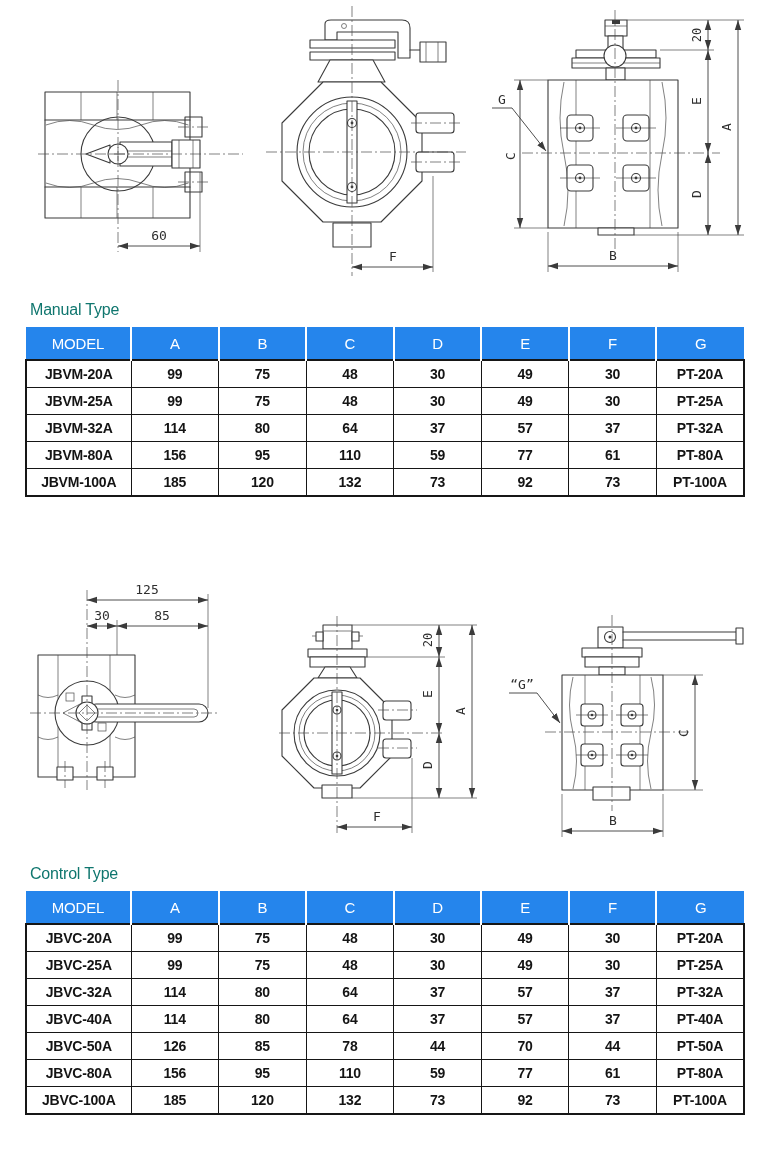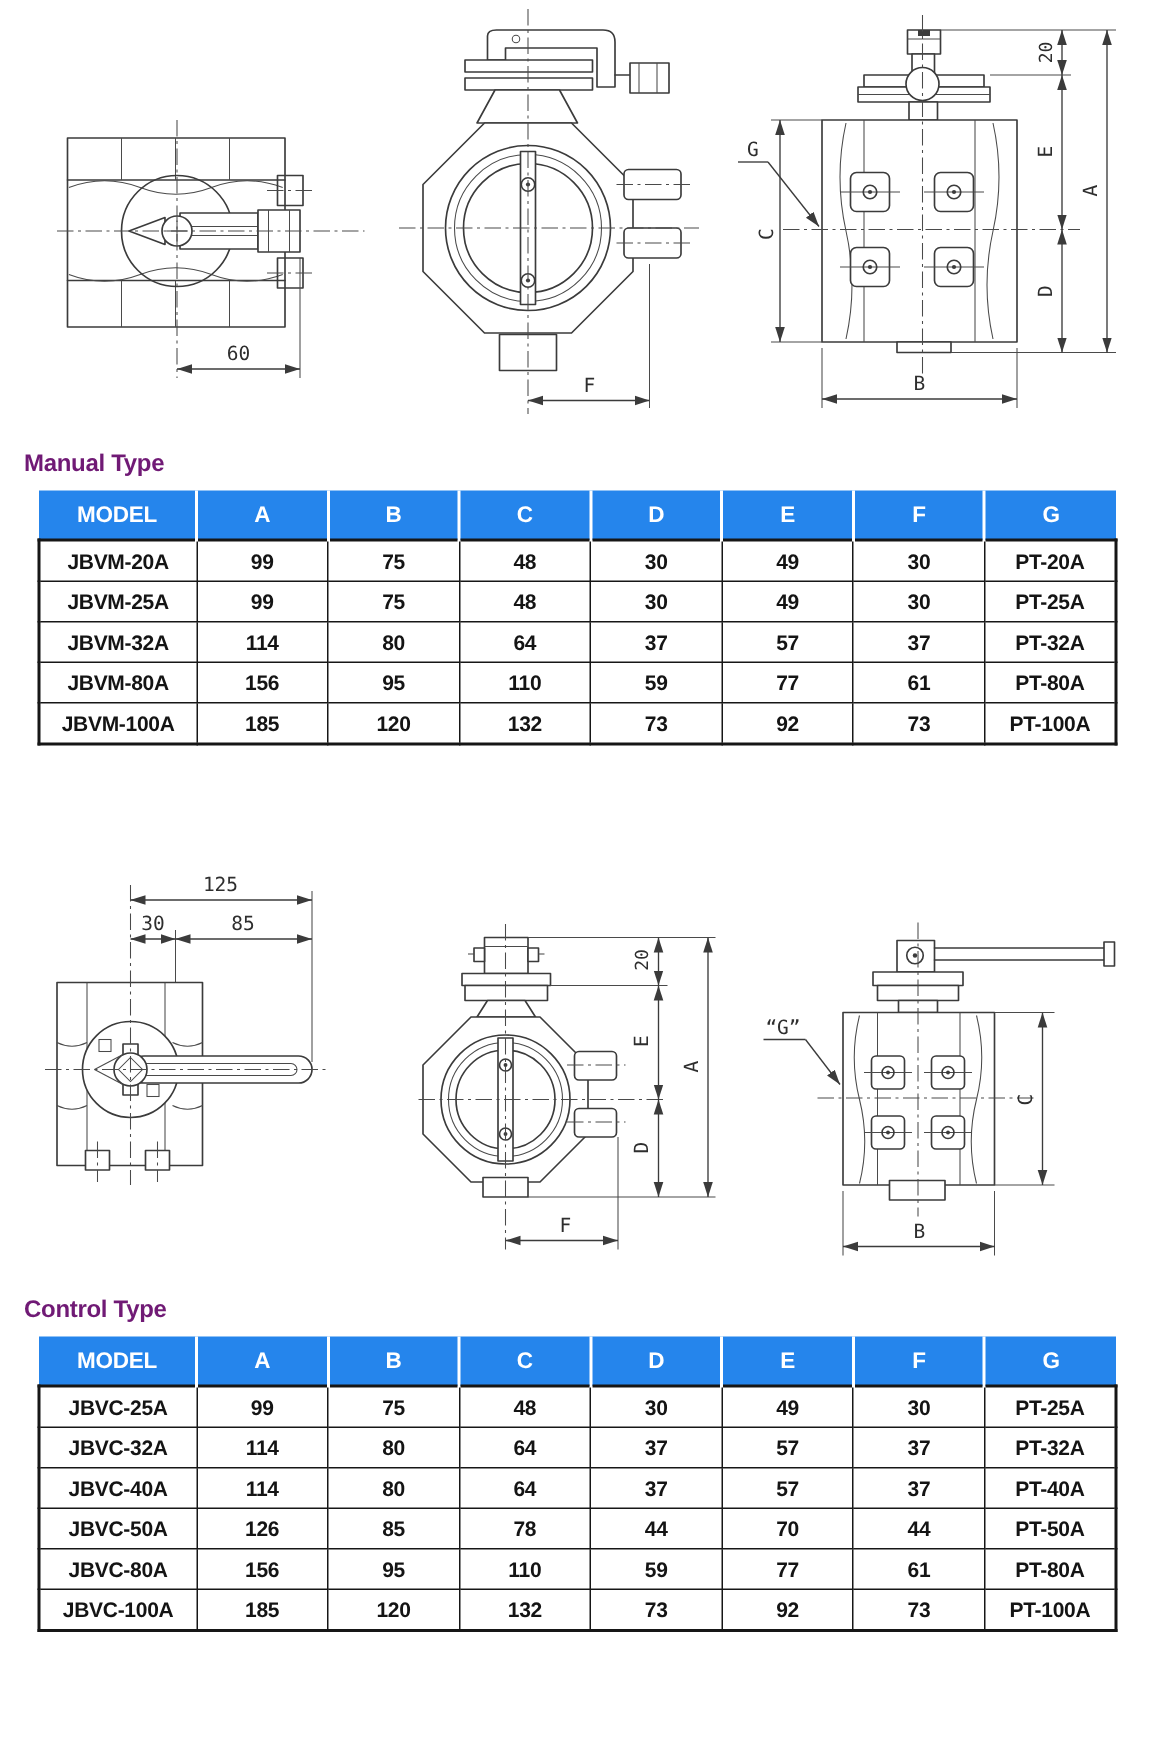--- a/index.html
+++ b/index.html
@@ -11,29 +11,29 @@
   
   .ln{stroke:#3b3b3b;stroke-width:1.1;fill:none;stroke-linejoin:round;stroke-linecap:round;}
   .lnf{stroke:#3b3b3b;stroke-width:1.1;fill:#ffffff;stroke-linejoin:round;}
   .thin{stroke:#4a4a4a;stroke-width:0.7;fill:none;}
   .cl{stroke:#4a4a4a;stroke-width:0.7;fill:none;stroke-dasharray:11 3 2 3;}
   .dim{stroke:#3b3b3b;stroke-width:0.9;fill:none;}
   .dtxt{font-family:"DejaVu Sans Mono",monospace;font-size:12px;fill:#2e2e2e;}
   .dtxtbig{font-family:"DejaVu Sans Mono",monospace;font-size:13px;fill:#2e2e2e;}
   .solid{fill:#3b3b3b;stroke:none;}
 
-  .section-heading{position:absolute;left:16px;margin:0;font-size:16px;font-weight:700;
-        color:#701a75;letter-spacing:-0.2px;}
+  .section-heading{position:absolute;left:30px;margin:0;font-size:16px;font-weight:400;
+        color:#0f766e;letter-spacing:-0.2px;}
   #manual-heading{top:301px;}
   #control-heading{top:865px;}
 
   .dim-table{position:absolute;left:25px;width:720px;border-collapse:collapse;table-layout:fixed;}
   #manual-table{top:327px;}
   #control-table{top:891px;}
-  .dim-table thead th{background:#2585ec;color:#fff;font-size:15px;font-weight:700;
+  .dim-table thead th{background:#2585ec;color:#fff;font-size:15px;font-weight:400;
         height:32px;border-left:2px solid #ffffff;padding:0;letter-spacing:-0.2px;}
   .dim-table thead th:first-child{border-left:none;width:104px;}
   .dim-table tbody{border:2px solid #161616;}
   .dim-table tbody td{border:1px solid #161616;text-align:center;vertical-align:middle;
         font-size:14px;font-weight:700;color:#141414;height:26px;padding:0;letter-spacing:-0.2px;}
 </style>
 </head>
 <body>
 
 <div class="page">
@@ -446,20 +446,30 @@
           <th>B</th>
           <th>C</th>
           <th>D</th>
           <th>E</th>
           <th>F</th>
           <th>G</th>
         </tr>
       </thead>
     <tbody>
         <tr>
+          <td>JBVC-20A</td>
+          <td>99</td>
+          <td>75</td>
+          <td>48</td>
+          <td>30</td>
+          <td>49</td>
+          <td>30</td>
+          <td>PT-20A</td>
+        </tr>
+        <tr>
           <td>JBVC-25A</td>
           <td>99</td>
           <td>75</td>
           <td>48</td>
           <td>30</td>
           <td>49</td>
           <td>30</td>
           <td>PT-25A</td>
         </tr>
         <tr>

